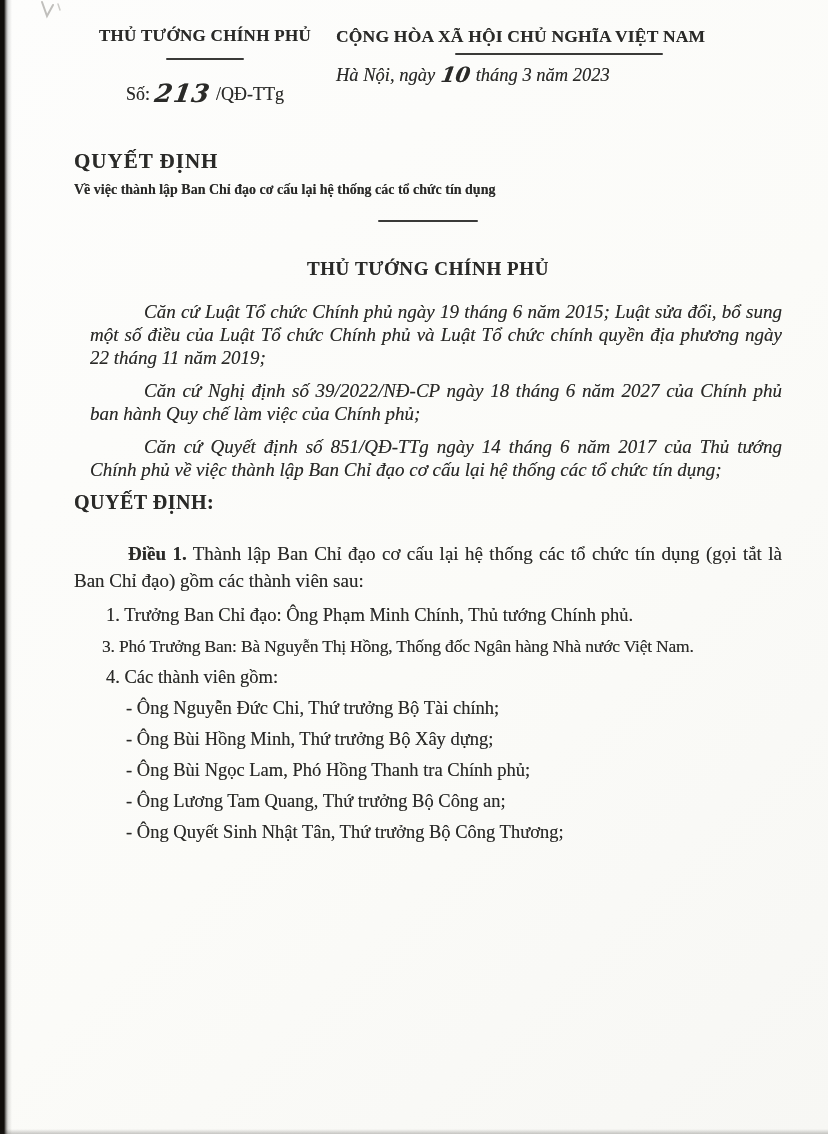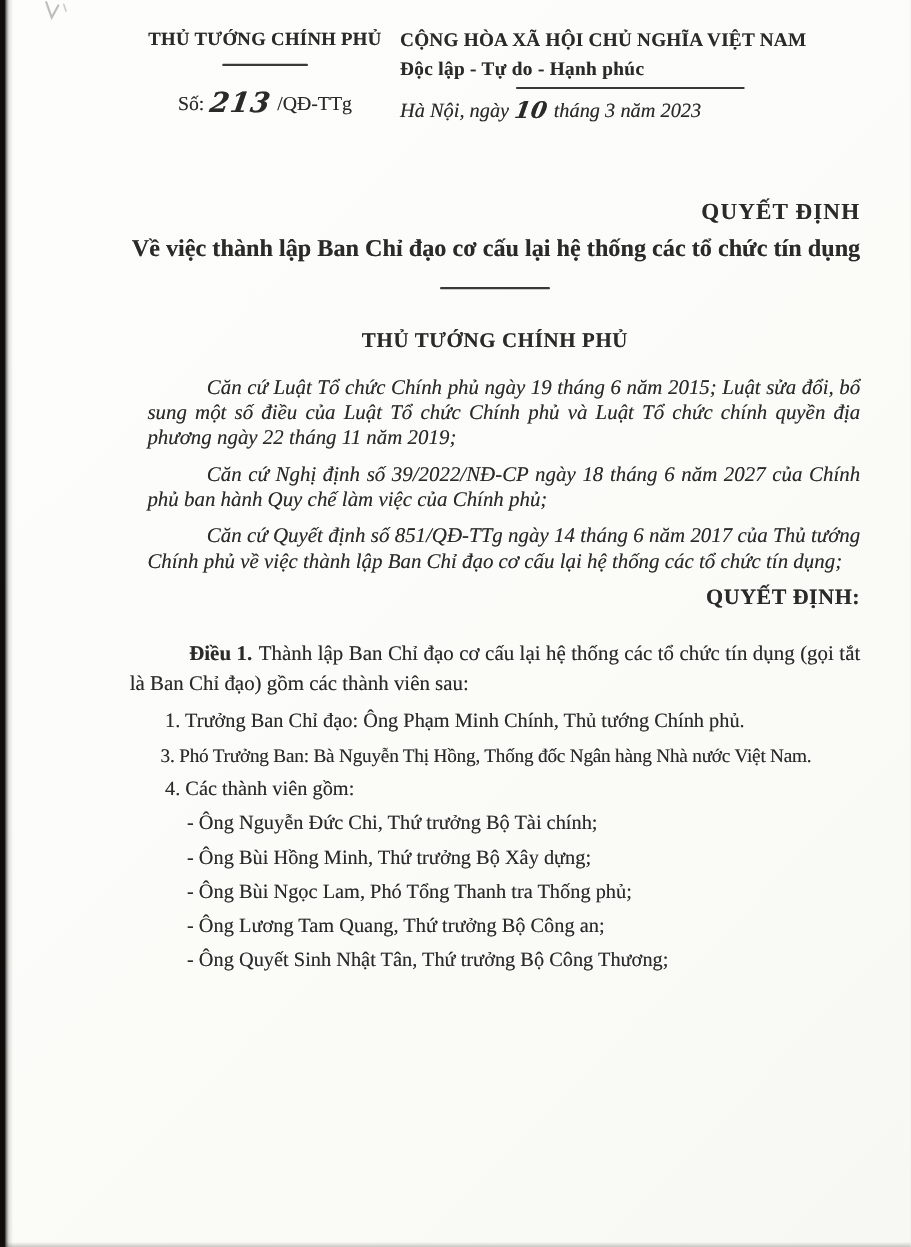--- a/index.html
+++ b/index.html
@@ -33,21 +33,21 @@
     background: linear-gradient(0deg, rgba(40,38,34,0.25), transparent);
     pointer-events: none;
   }
   .pen-mark {
     position: absolute;
     left: 28px; top: 0;
     opacity: 0.55;
   }
   .content {
     position: relative;
-    padding: 26px 46px 0 118px;
+    padding: 26px 46px 0 74px;
   }
   
   .header {
     display: flex;
     align-items: flex-start;
   }
   .header-left {
     width: 37%;
     text-align: center;
     flex-shrink: 0;
@@ -109,32 +109,32 @@
     white-space: nowrap;
   }
   .hand-date {
     font-size: 21px;
     font-weight: 600;
     letter-spacing: 0;
     vertical-align: -1px;
   }
   
   .title-block {
-    text-align: right;
-    margin-top: 68px;
+    text-align: left;
+    margin-top: 44px;
     font-family: Liberation Serif, serif;
   }
   .doc-type {
     font-weight: bold;
     font-size: 21px;
     letter-spacing: 1px;
   }
   .doc-subject {
     font-weight: bold;
-    font-size: 22px;
+    font-size: 14px;
     margin-top: 8px;
   }
   .rule-title {
     width: 100px;
     margin: 22px auto 0;
   }
   .issuer {
     text-align: center;
     font-weight: bold;
     font-size: 19px;
@@ -148,21 +148,21 @@
   .preamble p {
     margin: 0 0 10px 16px;
     font-style: italic;
     font-size: 19px;
     line-height: 23px;
     text-align: justify;
     text-indent: 54px;
   }
   
   .decision-heading {
-    text-align: right;
+    text-align: left;
     font-weight: bold;
     font-size: 20px;
     letter-spacing: 0.5px;
   }
   .article {
     margin: 26px 0 0 0;
     font-size: 19px;
     line-height: 27px;
     text-align: justify;
     text-indent: 54px;
@@ -209,21 +209,20 @@
         <div class="org-name">THỦ TƯỚNG CHÍNH PHỦ</div>
         <div class="rule rule-left"></div>
         <div class="doc-number">
           <span>Số:</span>
           <span class="hand">213</span>
           <span>/QĐ-TTg</span>
         </div>
       </div>
       <div class="header-right">
         <div class="country">CỘNG HÒA XÃ HỘI CHỦ NGHĨA VIỆT NAM</div>
-        <div class="motto">Độc lập - Tự do - Hạnh phúc</div>
         <div class="rule rule-right"></div>
         <div class="dateline">
           <span>Hà Nội, ngày</span>
           <span class="hand hand-date">10</span>
           <span>tháng 3 năm 2023</span>
         </div>
       </div>
     </div>
 
     <div class="title-block">
@@ -245,19 +244,19 @@
     <p class="article">
       <span class="article-label">Điều 1.</span><span>Thành lập Ban Chỉ đạo cơ cấu lại hệ thống các tổ chức tín dụng (gọi tắt là Ban Chỉ đạo) gồm các thành viên sau:</span>
     </p>
 
     <div class="members">
       <p>1. Trưởng Ban Chỉ đạo: Ông Phạm Minh Chính, Thủ tướng Chính phủ.</p>
       <p class="tight">3. Phó Trưởng Ban: Bà Nguyễn Thị Hồng, Thống đốc Ngân hàng Nhà nước Việt Nam.</p>
       <p>4. Các thành viên gồm:</p>
       <p class="dash">- Ông Nguyễn Đức Chi, Thứ trưởng Bộ Tài chính;</p>
       <p class="dash">- Ông Bùi Hồng Minh, Thứ trưởng Bộ Xây dựng;</p>
-      <p class="dash">- Ông Bùi Ngọc Lam, Phó Tổng Thanh tra Thống phủ;</p>
+      <p class="dash">- Ông Bùi Ngọc Lam, Phó Hồng Thanh tra Chính phủ;</p>
       <p class="dash">- Ông Lương Tam Quang, Thứ trưởng Bộ Công an;</p>
       <p class="dash">- Ông Quyết Sinh Nhật Tân, Thứ trưởng Bộ Công Thương;</p>
     </div>
 
   </div>
 </div>
 
 </body></html>

